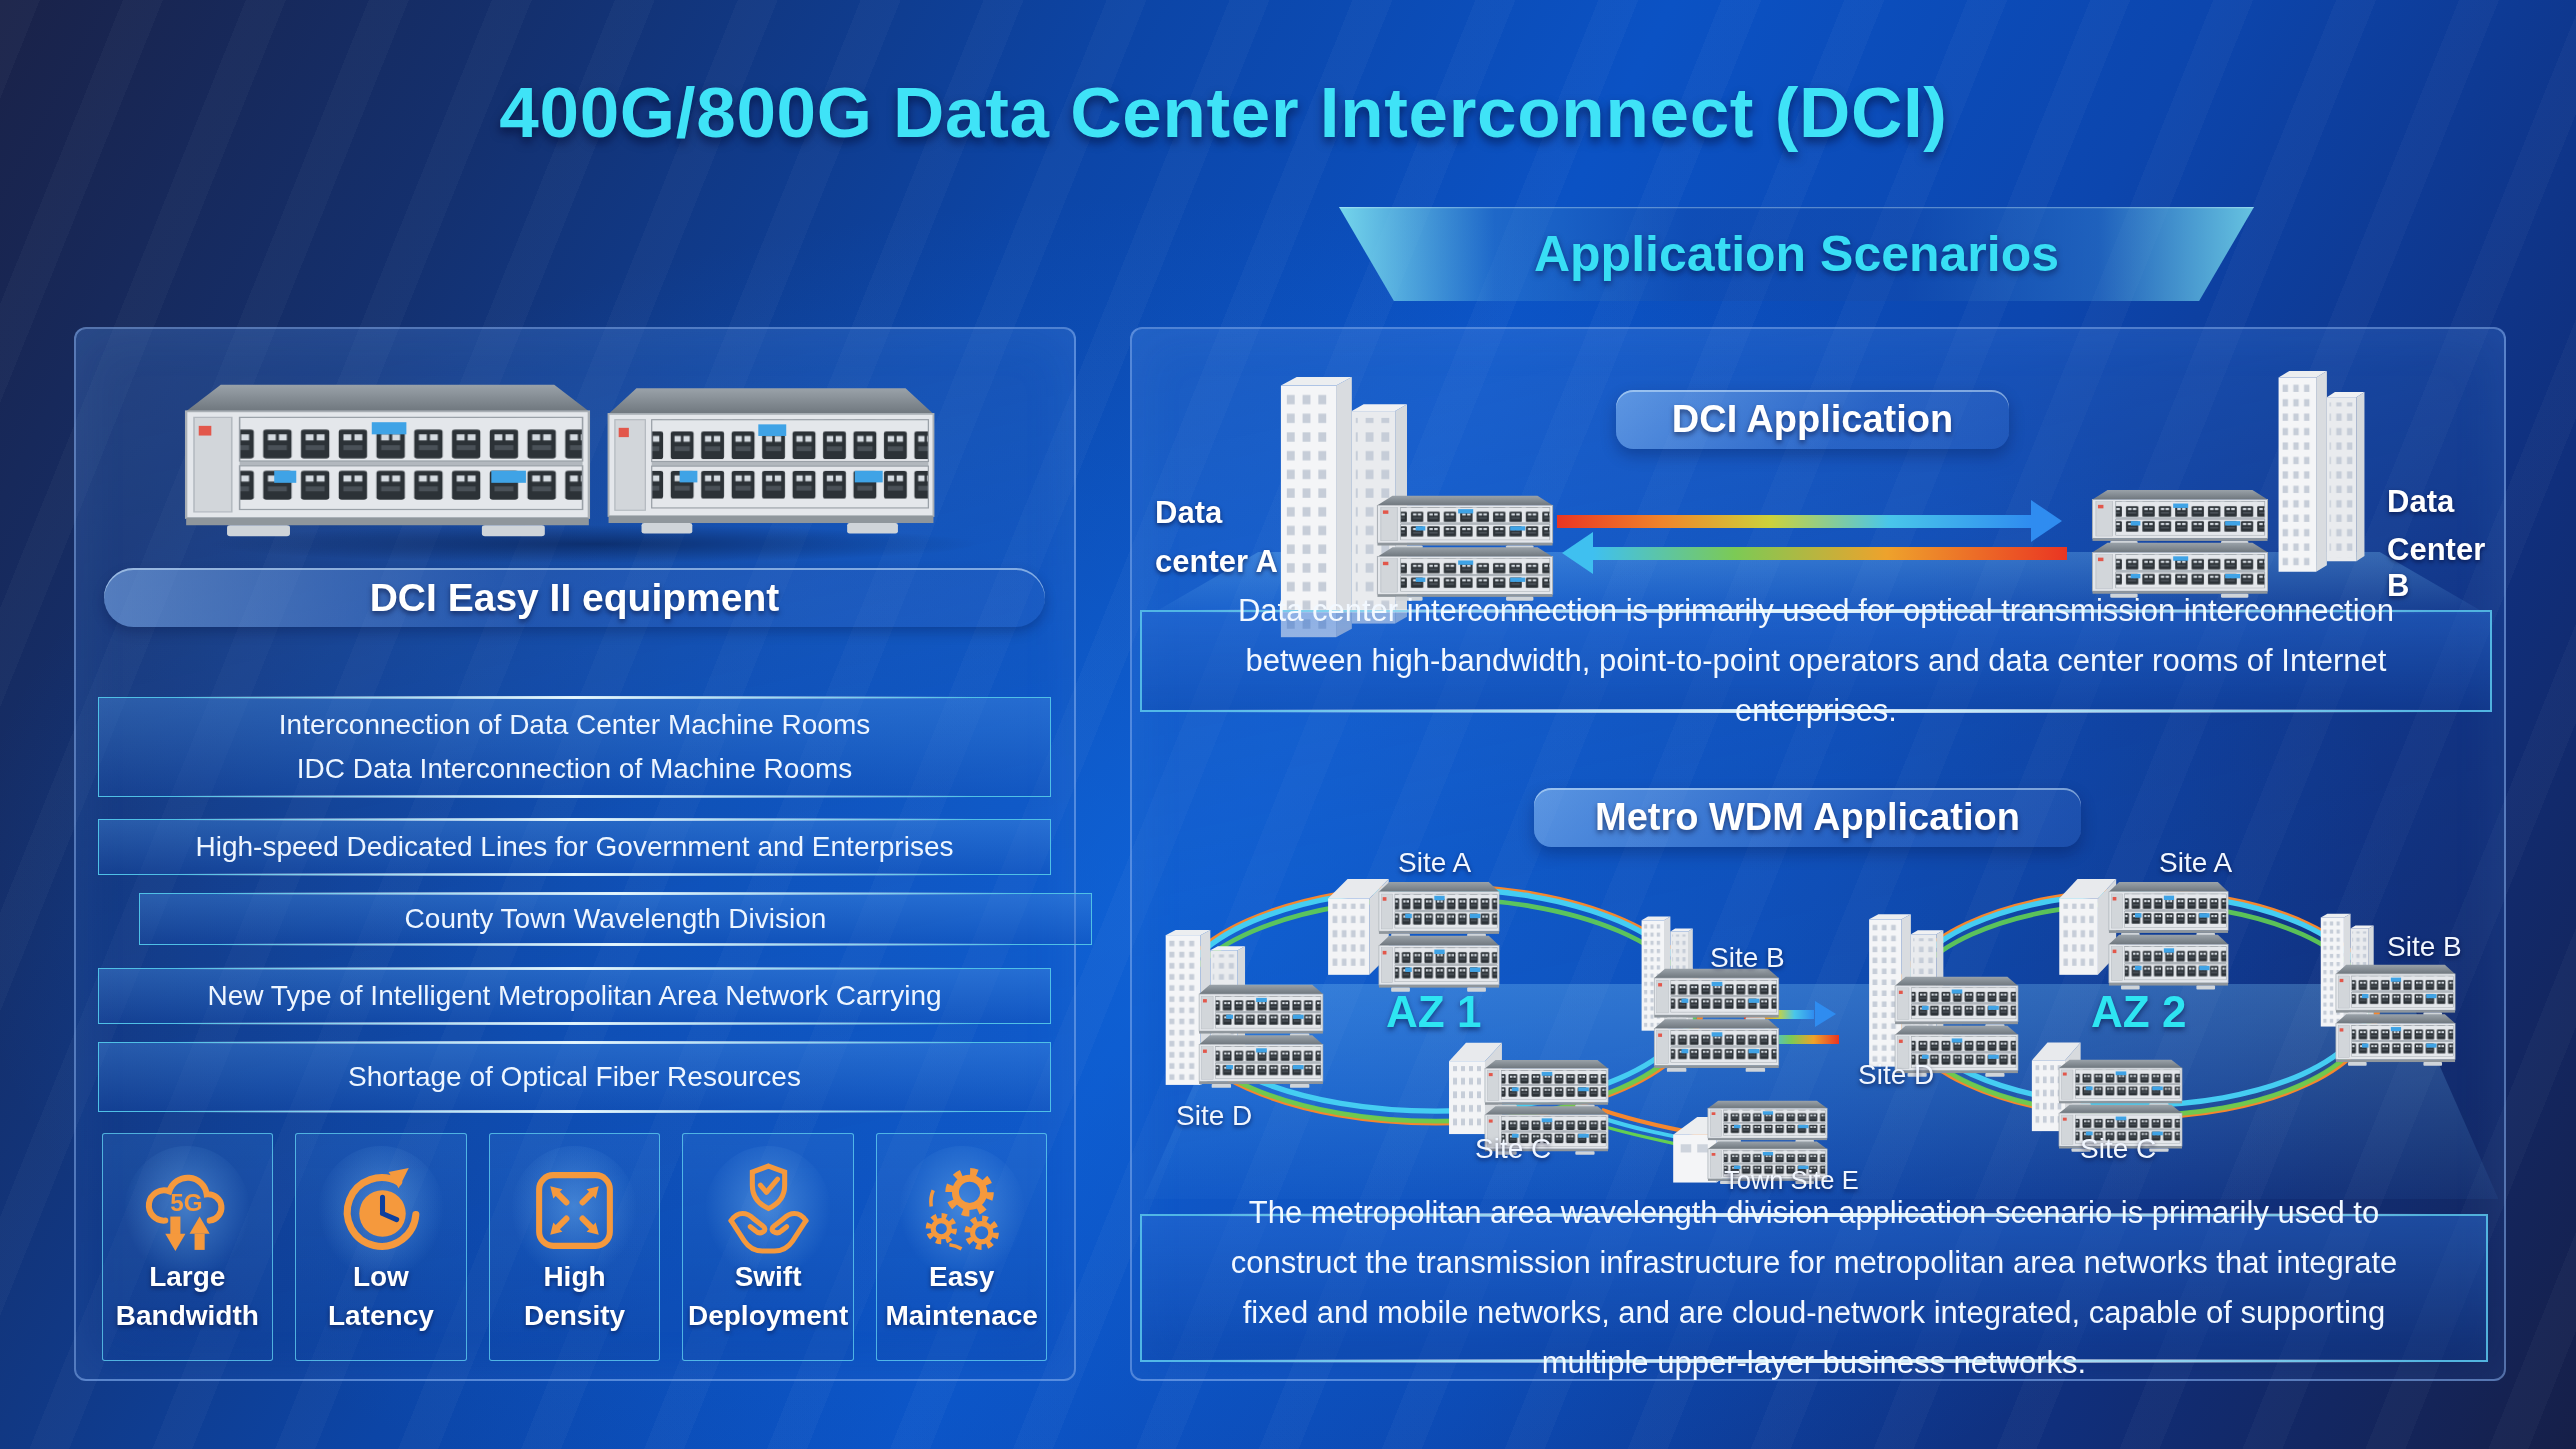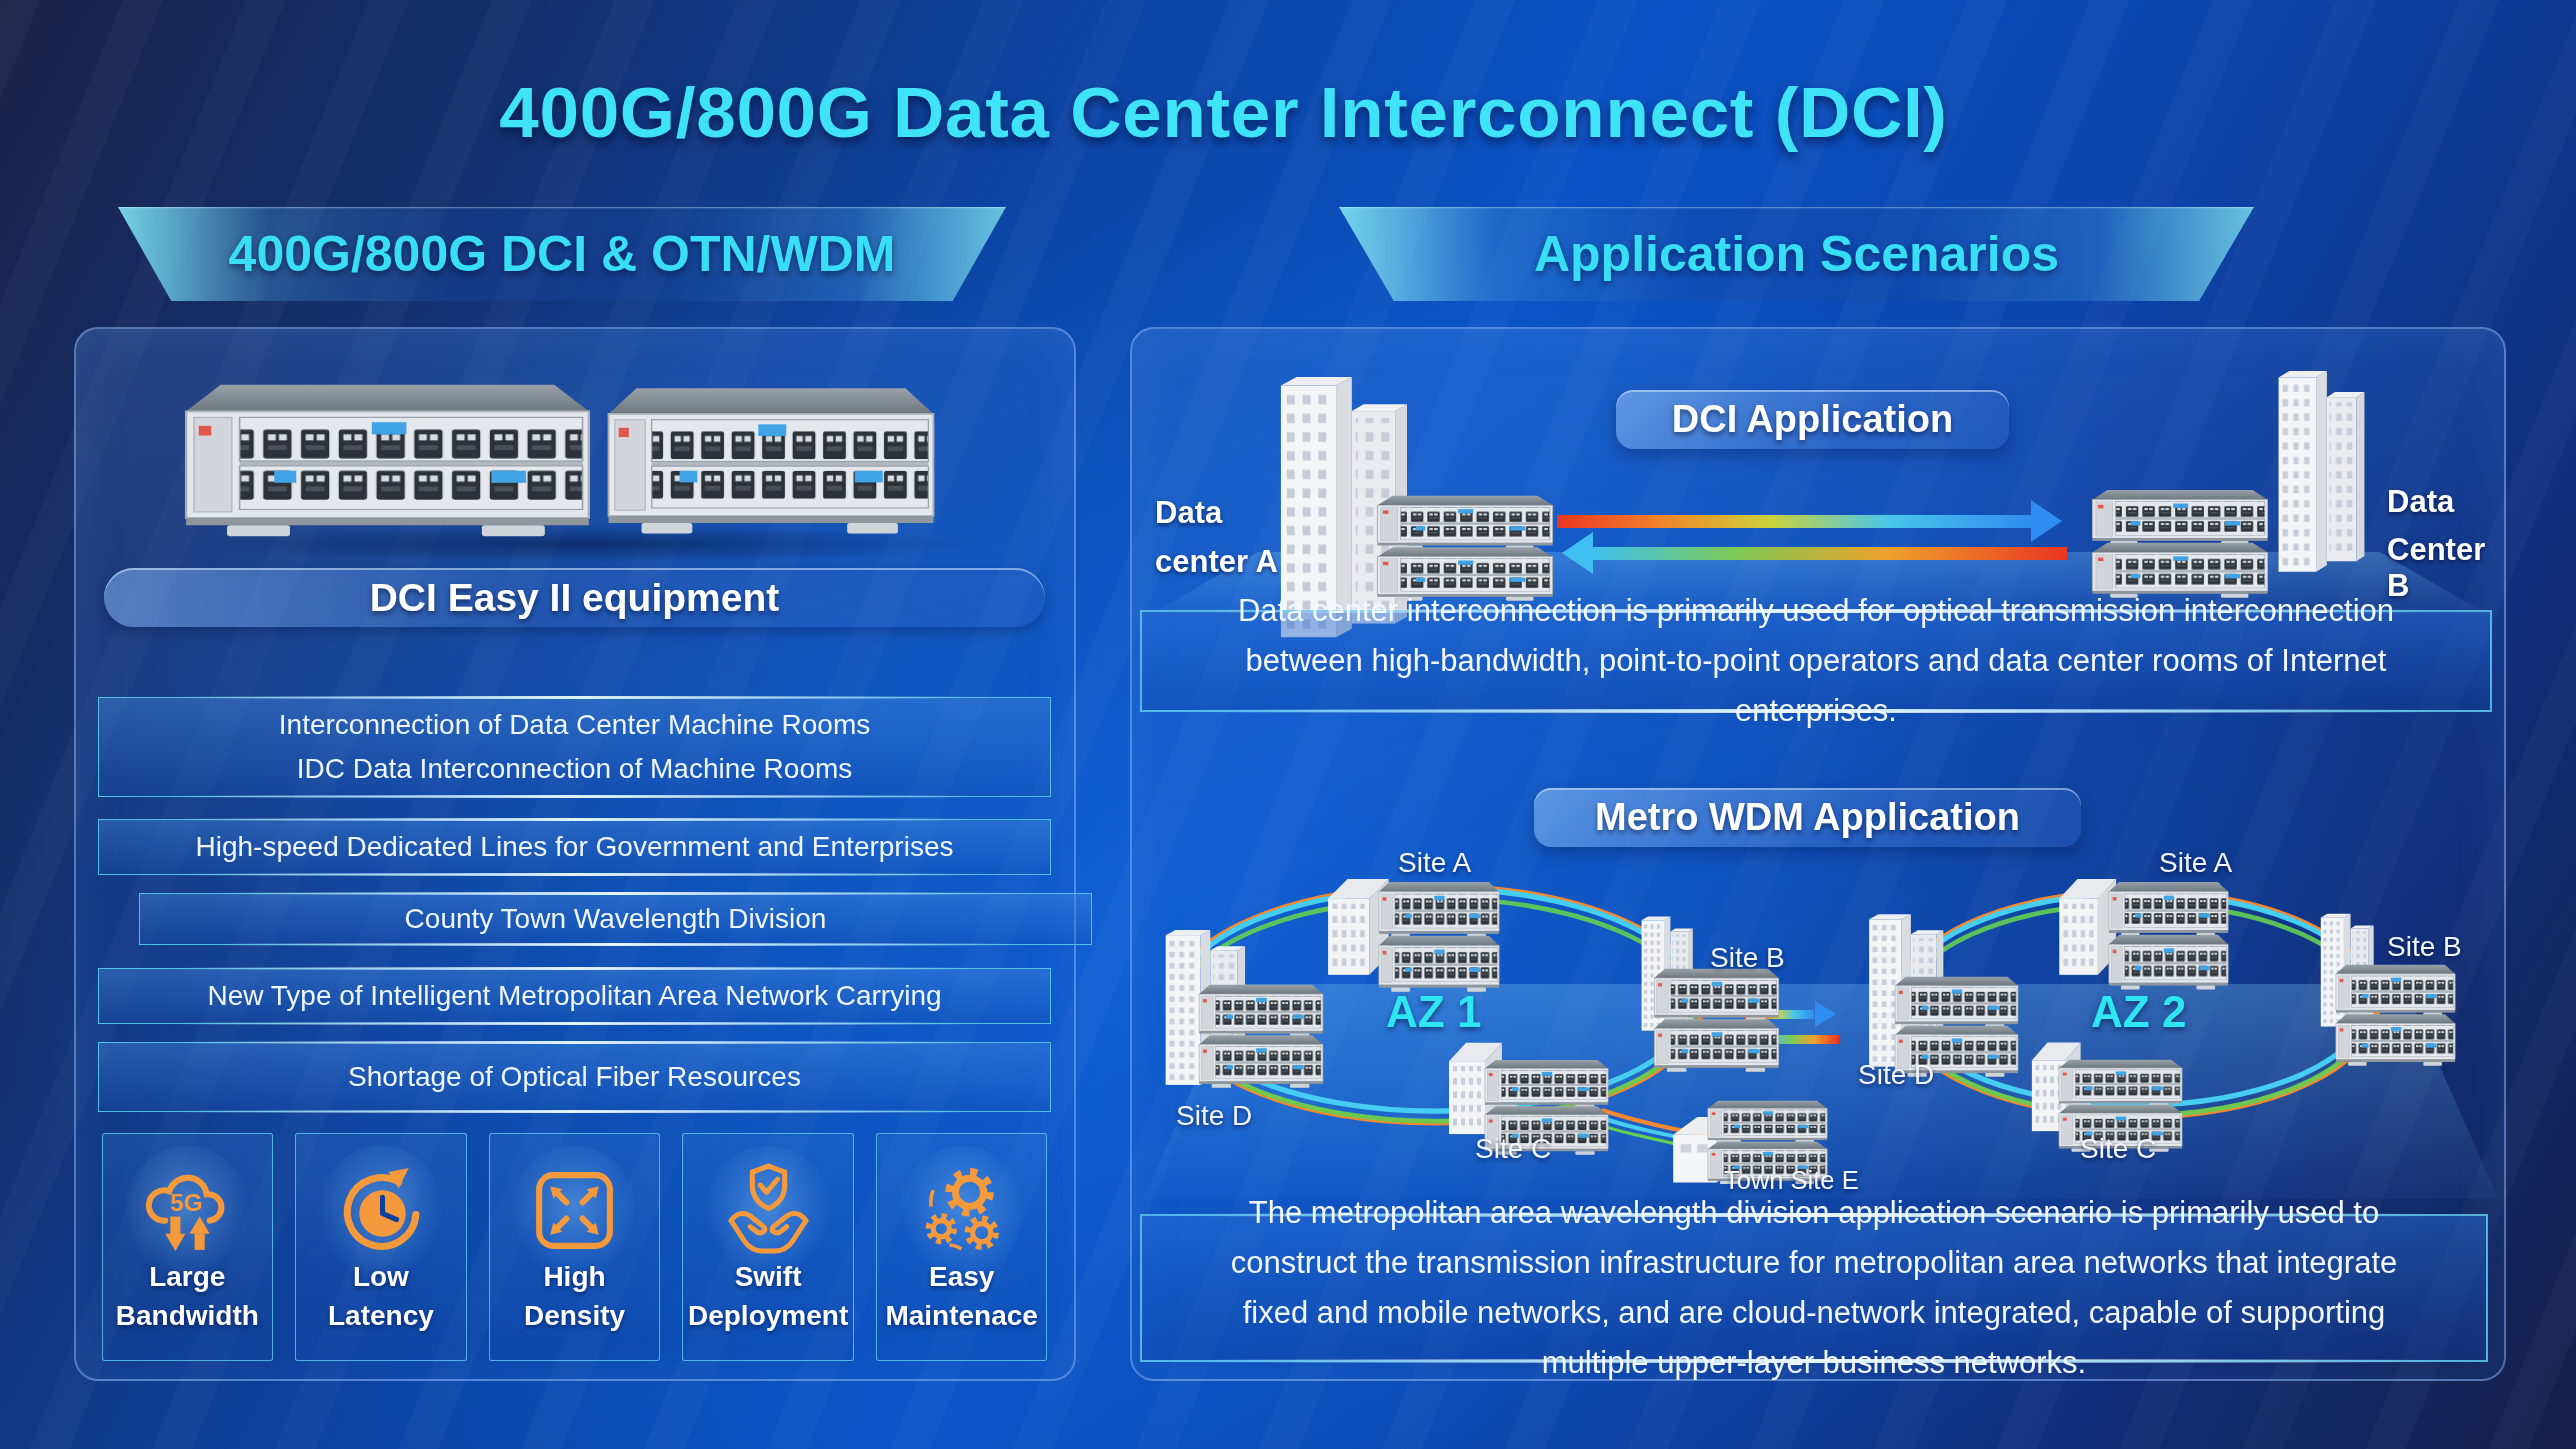--- a/index.html
+++ b/index.html
@@ -15,21 +15,21 @@
     font-size:71px;font-weight:bold;color:#3fe3f7;letter-spacing:0.7px;
     text-shadow:0 4.7px 9.4px rgba(0,5,40,0.55);}
   .banner{position:absolute;top:207px;height:94px;line-height:94px;text-align:center;
     clip-path:polygon(0 0,100% 0,94% 100%,6% 100%);
     background:linear-gradient(90deg, rgba(125,225,240,0.92) 0%, rgba(62,142,214,0.38) 17%,
       rgba(24,74,164,0.30) 38%, rgba(24,74,164,0.30) 62%, rgba(62,142,214,0.38) 83%, rgba(118,218,236,0.85) 100%);
     box-shadow:inset 0 1.3px 0 rgba(220,250,255,0.35);}
   .banner span{font-size:50px;font-weight:bold;color:#38def5;text-shadow:0 3.4px 6.7px rgba(0,5,40,0.5);}
   .banner-left{left:118px;width:888px;}
   .banner-right{left:1339px;width:915px;}
-  .panel{position:absolute;top:327px;height:1050px;border-radius:24px;
+  .panel{position:absolute;top:327px;height:1050px;border-radius:12px;
     border:2px solid rgba(145,185,245,0.5);
     background:linear-gradient(168deg, rgba(72,132,222,0.28) 0%, rgba(28,84,184,0.16) 45%, rgba(14,56,150,0.10) 100%);
     box-shadow:inset 0 0 54px rgba(120,180,255,0.10);}
   .panel-left{left:74px;width:998px;}
   .panel-right{left:1130px;width:1372px;}
   .pill{position:absolute;border-radius:40px;text-align:center;
     background:linear-gradient(90deg, rgba(130,178,242,0.55), rgba(66,116,206,0.26) 45%, rgba(60,110,200,0.20));
     box-shadow:inset 0 2px 0 rgba(210,235,255,0.55), 0 5.4px 12px rgba(0,10,50,0.25);}
   .pill span{color:#ffffff;font-weight:bold;text-shadow:0 2.7px 5.4px rgba(0,5,40,0.5);}
   .equip-pill{left:28px;top:239px;width:941px;height:59px;line-height:59px;}
@@ -145,23 +145,20 @@
       <rect x="44" y="56" width="14" height="12" fill="#cdd3dc"></rect>
     </symbol>
   </defs>
 </svg>
 
 <div class="stage">
   <div class="streaks"></div>
 
   <div class="title">400G/800G Data Center Interconnect (DCI)</div>
 
-  <div class="banner banner-left">
-    <span>400G/800G DCI &amp; OTN/WDM</span>
-  </div>
   <div class="banner banner-right">
     <span>Application Scenarios</span>
   </div>
 
   <div class="panel panel-left">
     <div class="gshadow" style="left:114px;top:195px;width:805px;height:40px;"></div>
     <svg class="abs" style="left:107px;top:53px;" width="409" height="158" viewBox="0 0 610 235">
         <use href="#sym-device" width="610" height="235"></use>
       </svg>
     <svg class="abs" style="left:530px;top:57px;" width="330" height="151" viewBox="0 0 492 225">

